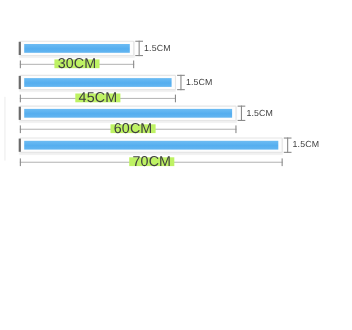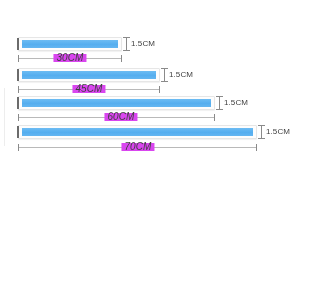--- a/index.html
+++ b/index.html
@@ -109,29 +109,28 @@
     top: -3px;
     width: 1px;
     height: 7px;
     background: #8a8a8a;
   }
   .hdim::before { left: 0; }
   .hdim::after  { right: 0; }
 
   .hlabel {
     position: absolute;
-    font-size: 10px;
+    font-size: 13px;
     line-height: 8px;
     white-space: nowrap;
     color: #3f3f3f;
-    background: #d946ef;
+    background: #bef264;
     padding: 0 3px;
     letter-spacing: 0.1px;
     transform: translate(-50%, -50%);
-    font-style: italic;
   }
 </style>
 </head>
 <body>
 
 <div id="diagram">
 
   <div class="edge-artifact"></div>
 
   <div class="row" style="top:0;">

